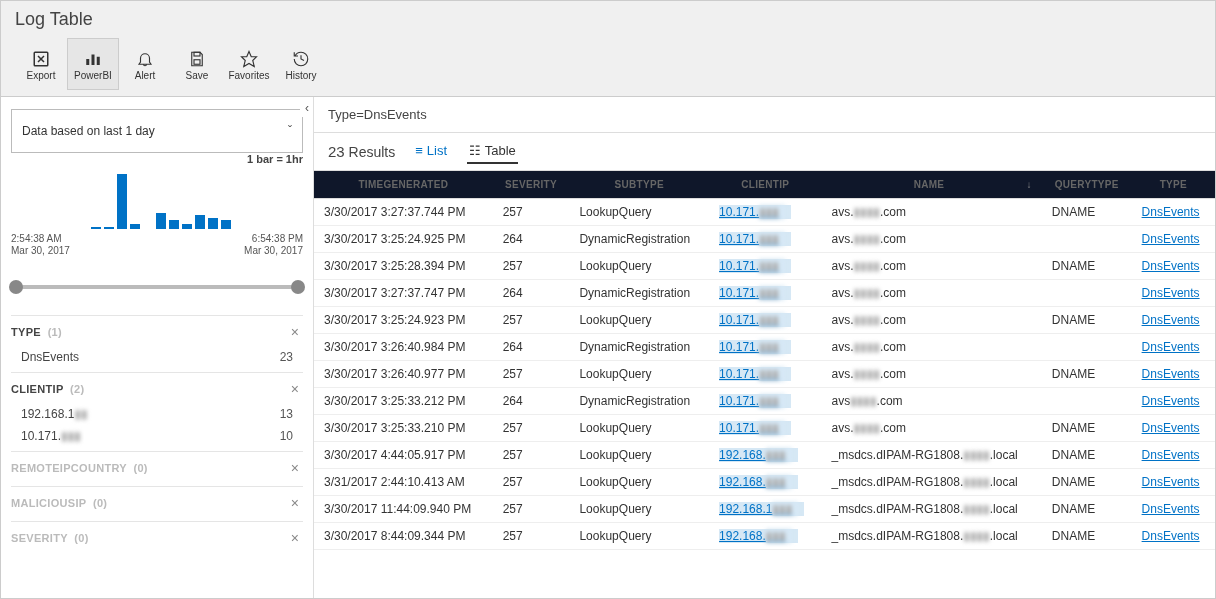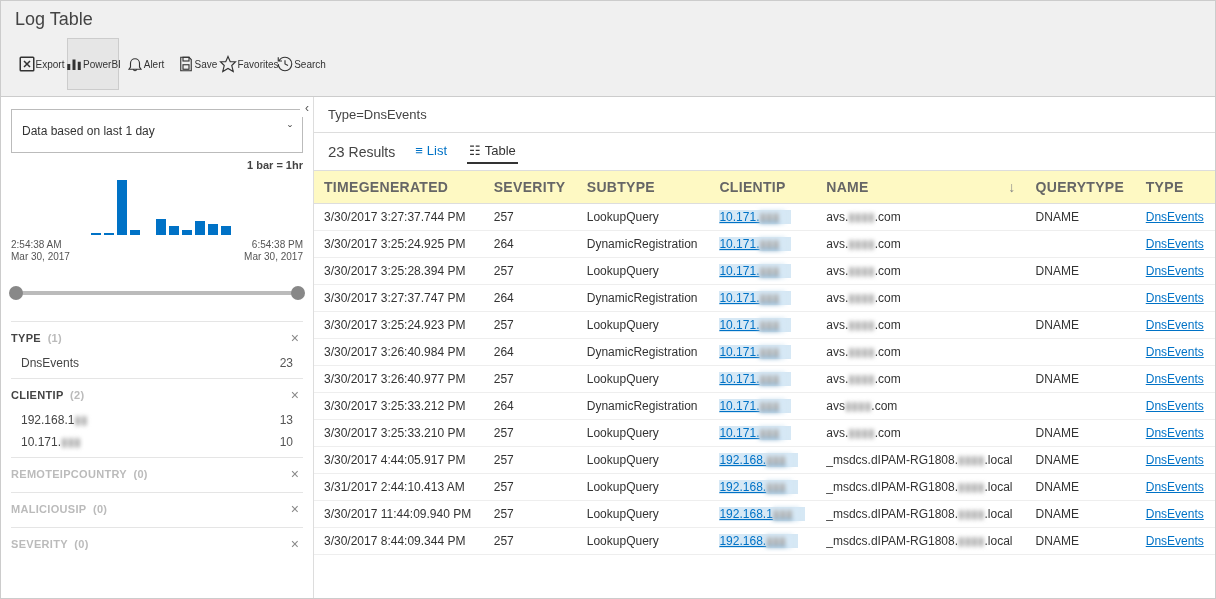--- a/index.html
+++ b/index.html
@@ -2,35 +2,35 @@
 <html><head>
 <meta charset="utf-8">
 <style>
   * { box-sizing: border-box; margin: 0; padding: 0; font-family: "Segoe UI", Arial, sans-serif; }
   body { width: 1216px; height: 599px; background: #fff; font-size: 12px; color: #333; overflow: hidden; border: 1px solid #ccc; }
 
   
   .header { background: #f0f0f0; border-bottom: 1px solid #ccc; padding: 8px 14px 0 14px; }
   .title { font-size: 18px; font-weight: 400; color: #444; margin-bottom: 8px; }
   .toolbar { display: flex; gap: 0; padding-bottom: 6px; }
-  .toolbar-item { display: flex; flex-direction: row; align-items: center; justify-content: center; width: 52px; height: 52px; cursor: pointer; border: 1px solid transparent; }
+  .toolbar-item { display: flex; flex-direction: column; align-items: center; justify-content: center; width: 52px; height: 52px; cursor: pointer; border: 1px solid transparent; }
   .toolbar-item.active { background: #e6e6e6; border: 1px solid #ccc; }
   .toolbar-icon { font-size: 16px; height: 22px; display: flex; align-items: center; justify-content: center; color: #333; }
   .toolbar-label { font-size: 10px; color: #333; }
 
   
   .body { display: flex; height: calc(100% - 92px); }
   .sidebar { width: 313px; border-right: 1px solid #ddd; position: relative; padding: 8px 10px; overflow: hidden; }
   .collapse-handle { position: absolute; right: -1px; top: 2px; width: 14px; height: 18px; display: flex; align-items:center; justify-content:center; cursor: pointer; color:#555; background:#fff; }
 
   
   .dropdown { border: 1px solid #bbb; padding: 14px 10px; display: flex; justify-content: space-between; align-items: center; cursor: pointer; margin-top: 4px; }
   .dropdown .chev { color:#555; font-size: 12px; }
 
-  .chart-area { margin-top: 6px; }
+  .chart-area { margin-top: 0; }
   .bar-legend { text-align: right; font-size: 11px; color: #444; margin-bottom: 4px; }
   .bar-chart { height: 60px; display: flex; align-items: flex-end; gap: 3px; padding-left: 80px; padding-right: 20px; }
   .bar { width: 10px; background: #0072c6; }
   .chart-labels { display: flex; justify-content: space-between; font-size: 10px; color: #555; margin-top: 4px; }
   .chart-labels div { line-height: 1.2; }
 
   .range-slider { position: relative; height: 24px; margin: 18px 0 16px 0; display:flex; align-items:center; }
   .range-track { height: 4px; background: #bbb; width: 100%; border-radius: 2px; }
   .range-thumb { position:absolute; width:14px; height:14px; background:#888; border-radius:50%; top:5px; }
   .range-thumb.left { left: -2px; }
@@ -50,21 +50,21 @@
   .query-bar { border-bottom: 1px solid #ddd; padding: 10px 14px; font-size: 13px; color: #444; }
   .view-bar { display: flex; align-items: center; gap: 18px; padding: 6px 14px; border-bottom: 1px solid #ddd; }
   .result-count { font-size: 14px; color: #444; }
   .result-count b { font-size: 15px; font-weight: 500; }
   .view-tab { display:flex; align-items:center; gap:4px; font-size: 13px; cursor: pointer; padding: 4px 2px; border-bottom: 2px solid transparent; }
   .view-tab.list { color: #0072c6; }
   .view-tab.table { color: #333; border-bottom: 2px solid #333; font-weight: 500; }
 
   .table-wrap { overflow: auto; flex: 1; }
   table { width: 100%; border-collapse: collapse; font-size: 12px; }
-  th { text-align: left; font-size: 14px; font-weight: 600; color: #666; padding: 8px 10px; border-bottom: 1px solid #ddd; background: #fef9c3; letter-spacing: 0.3px; white-space: nowrap; }
+  th { text-align: center; font-size: 10px; font-weight: 600; color: #666; padding: 8px 10px; border-bottom: 1px solid #ddd; background: #0f172a; letter-spacing: 0.3px; white-space: nowrap; }
   th.sortable { cursor: pointer; }
   th .sort-arrow { float: right; color: #888; }
   td { padding: 6px 10px; border-bottom: 1px solid #eee; white-space: nowrap; }
   td.link { color: #0072c6; text-decoration: underline; cursor: pointer; }
   td.iplink { color: #0072c6; text-decoration: underline; cursor: pointer; }
   td.iplink span { background: #d6e8f5; padding: 0 6px 0 0; }
   .blur-seg { filter: blur(2px); color:#aaa; }
 </style>
 </head>
 <body>
@@ -119,21 +119,21 @@
         <div class="toolbar-label">Favorites</div>
       </div>
       <div class="toolbar-item">
         <div class="toolbar-icon">
           <svg width="18" height="18" viewBox="0 0 24 24" fill="none" stroke="#333" stroke-width="1.5">
             <path d="M3 12a9 9 0 109-9 9 9 0 00-8 5"></path>
             <polyline points="3 3 3 8 8 8"></polyline>
             <polyline points="12 7 12 12 16 14"></polyline>
           </svg>
         </div>
-        <div class="toolbar-label">Search</div>
+        <div class="toolbar-label">History</div>
       </div>
     </div>
 </div>
 
 <div class="body">
   <div class="sidebar">
     <div class="collapse-handle">
         <span>‹</span>
       </div>
 

